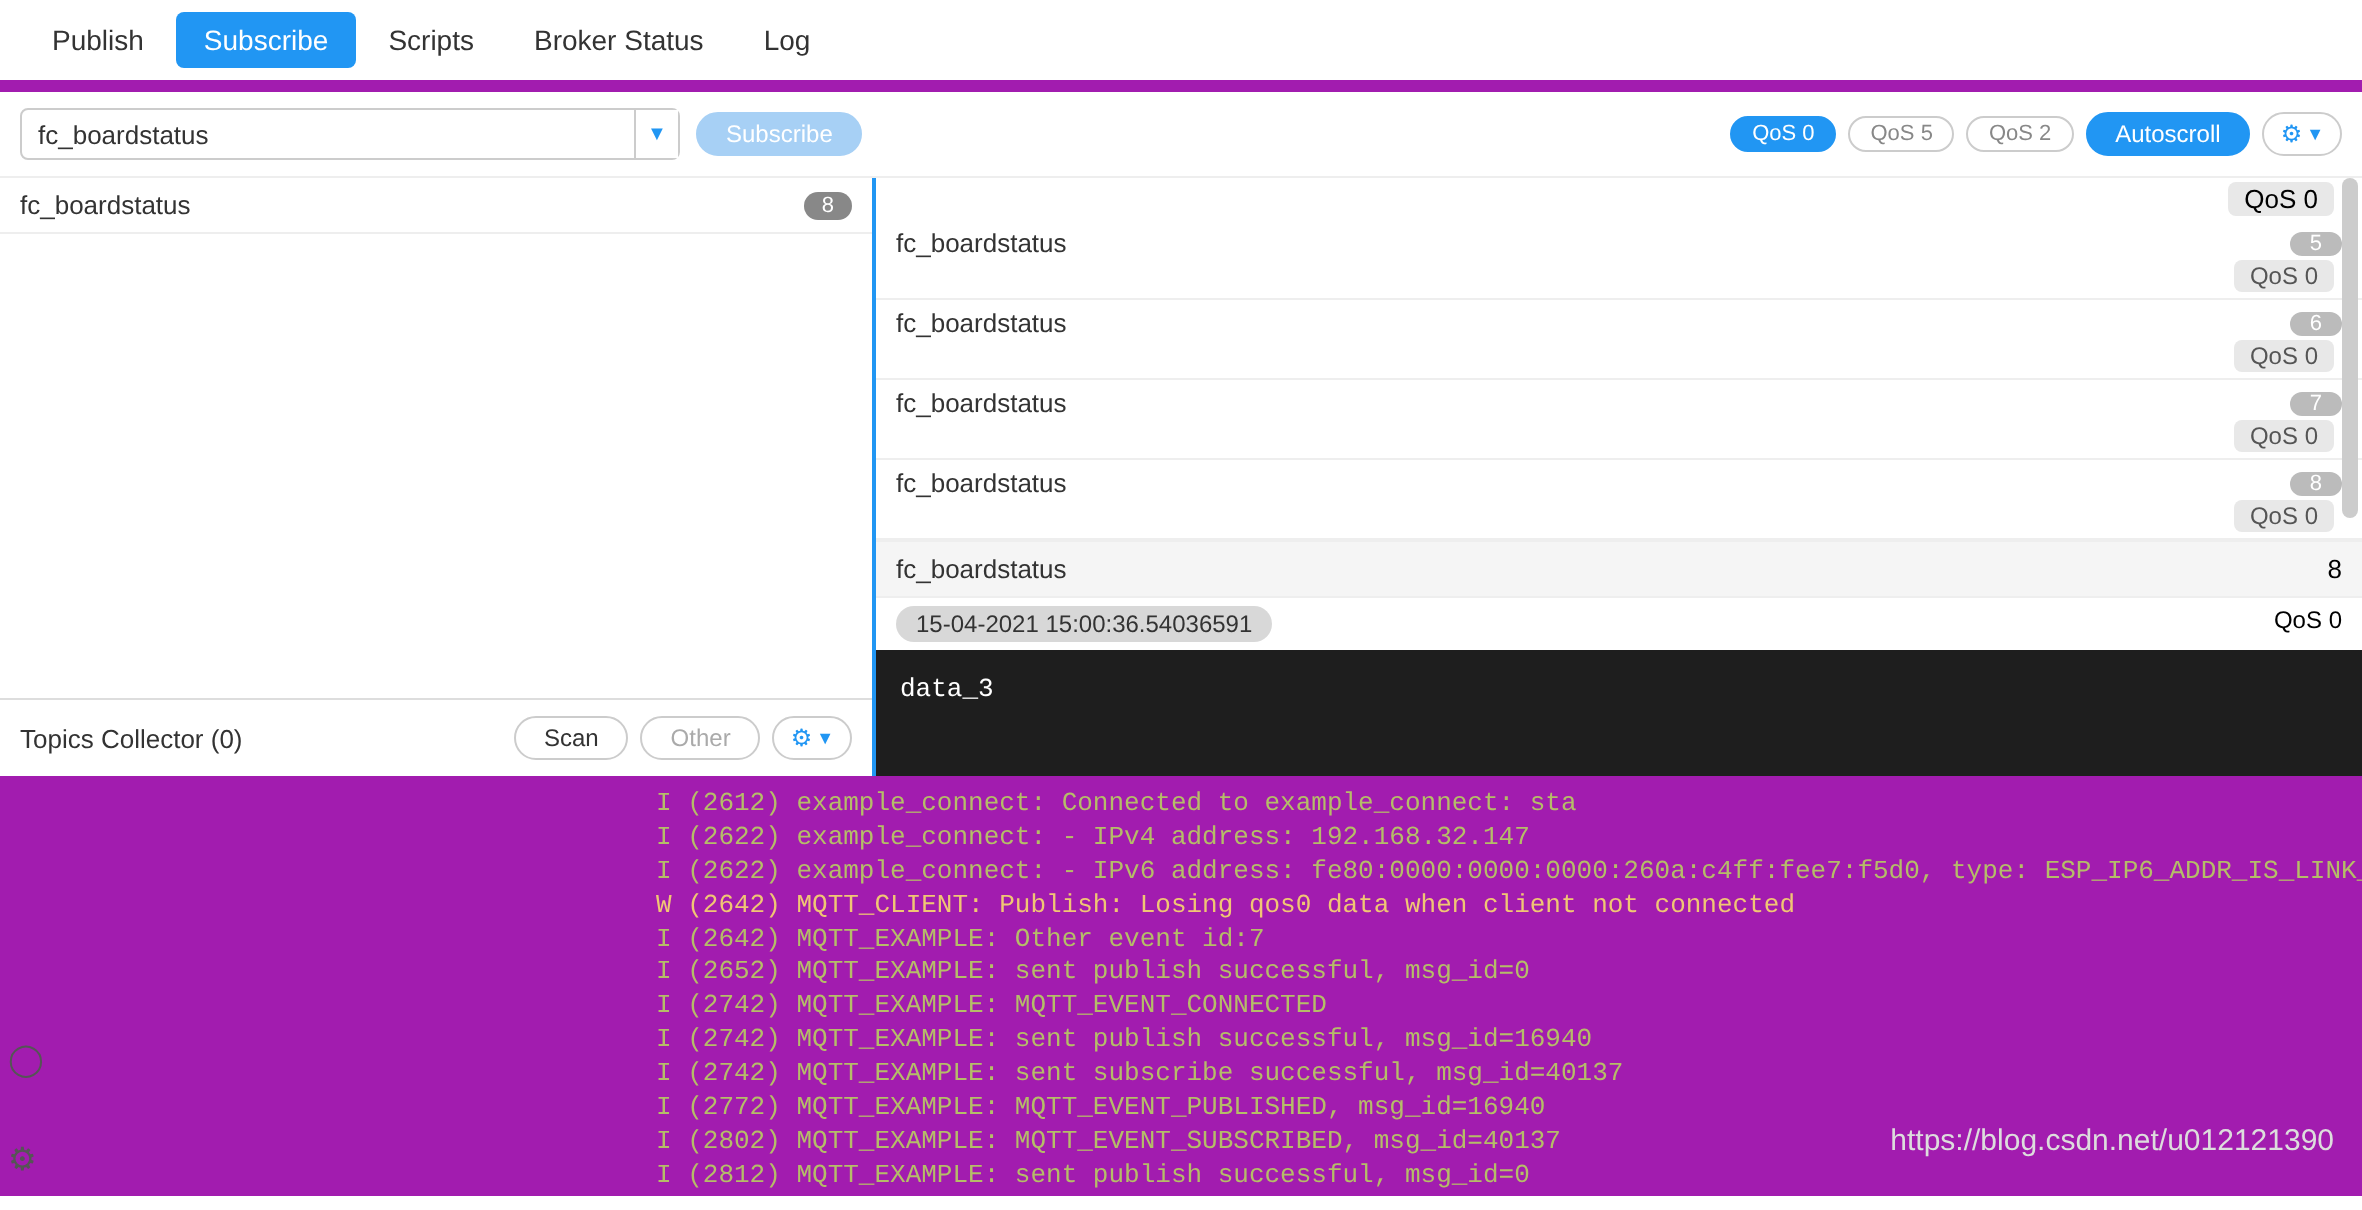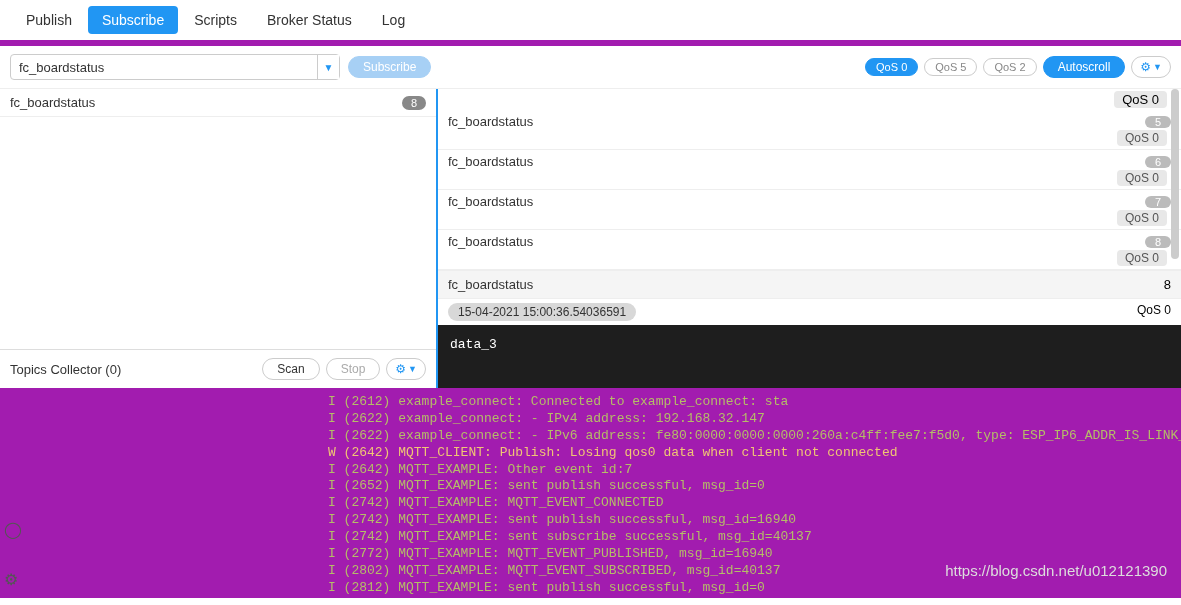--- a/index.html
+++ b/index.html
@@ -97,21 +97,21 @@
     <div class="topic-row">
       <div class="topic-row-head">
         <span class="topic-name">fc_boardstatus</span>
         <span class="count-badge">8</span>
       </div>
     </div>
 
     <div class="topics-collector">
       <span class="tc-label">Topics Collector (0)</span>
       <button class="btn btn-pill">Scan</button>
-      <button class="btn btn-pill tc-stop">Stop</button>
+      <button class="btn btn-pill tc-stop">Other</button>
       <div class="gear-btn">
         <span class="gear-icon">⚙</span>
         <span style="color:#2196f3;font-size:9px;">▼</span>
       </div>
     </div>
   </div>
 
   <div class="right-panel">
     <div style="text-align:right;padding:2px 14px;"><span class="msg-qos-bg">QoS 0</span></div>
     <div class="msg-list">

